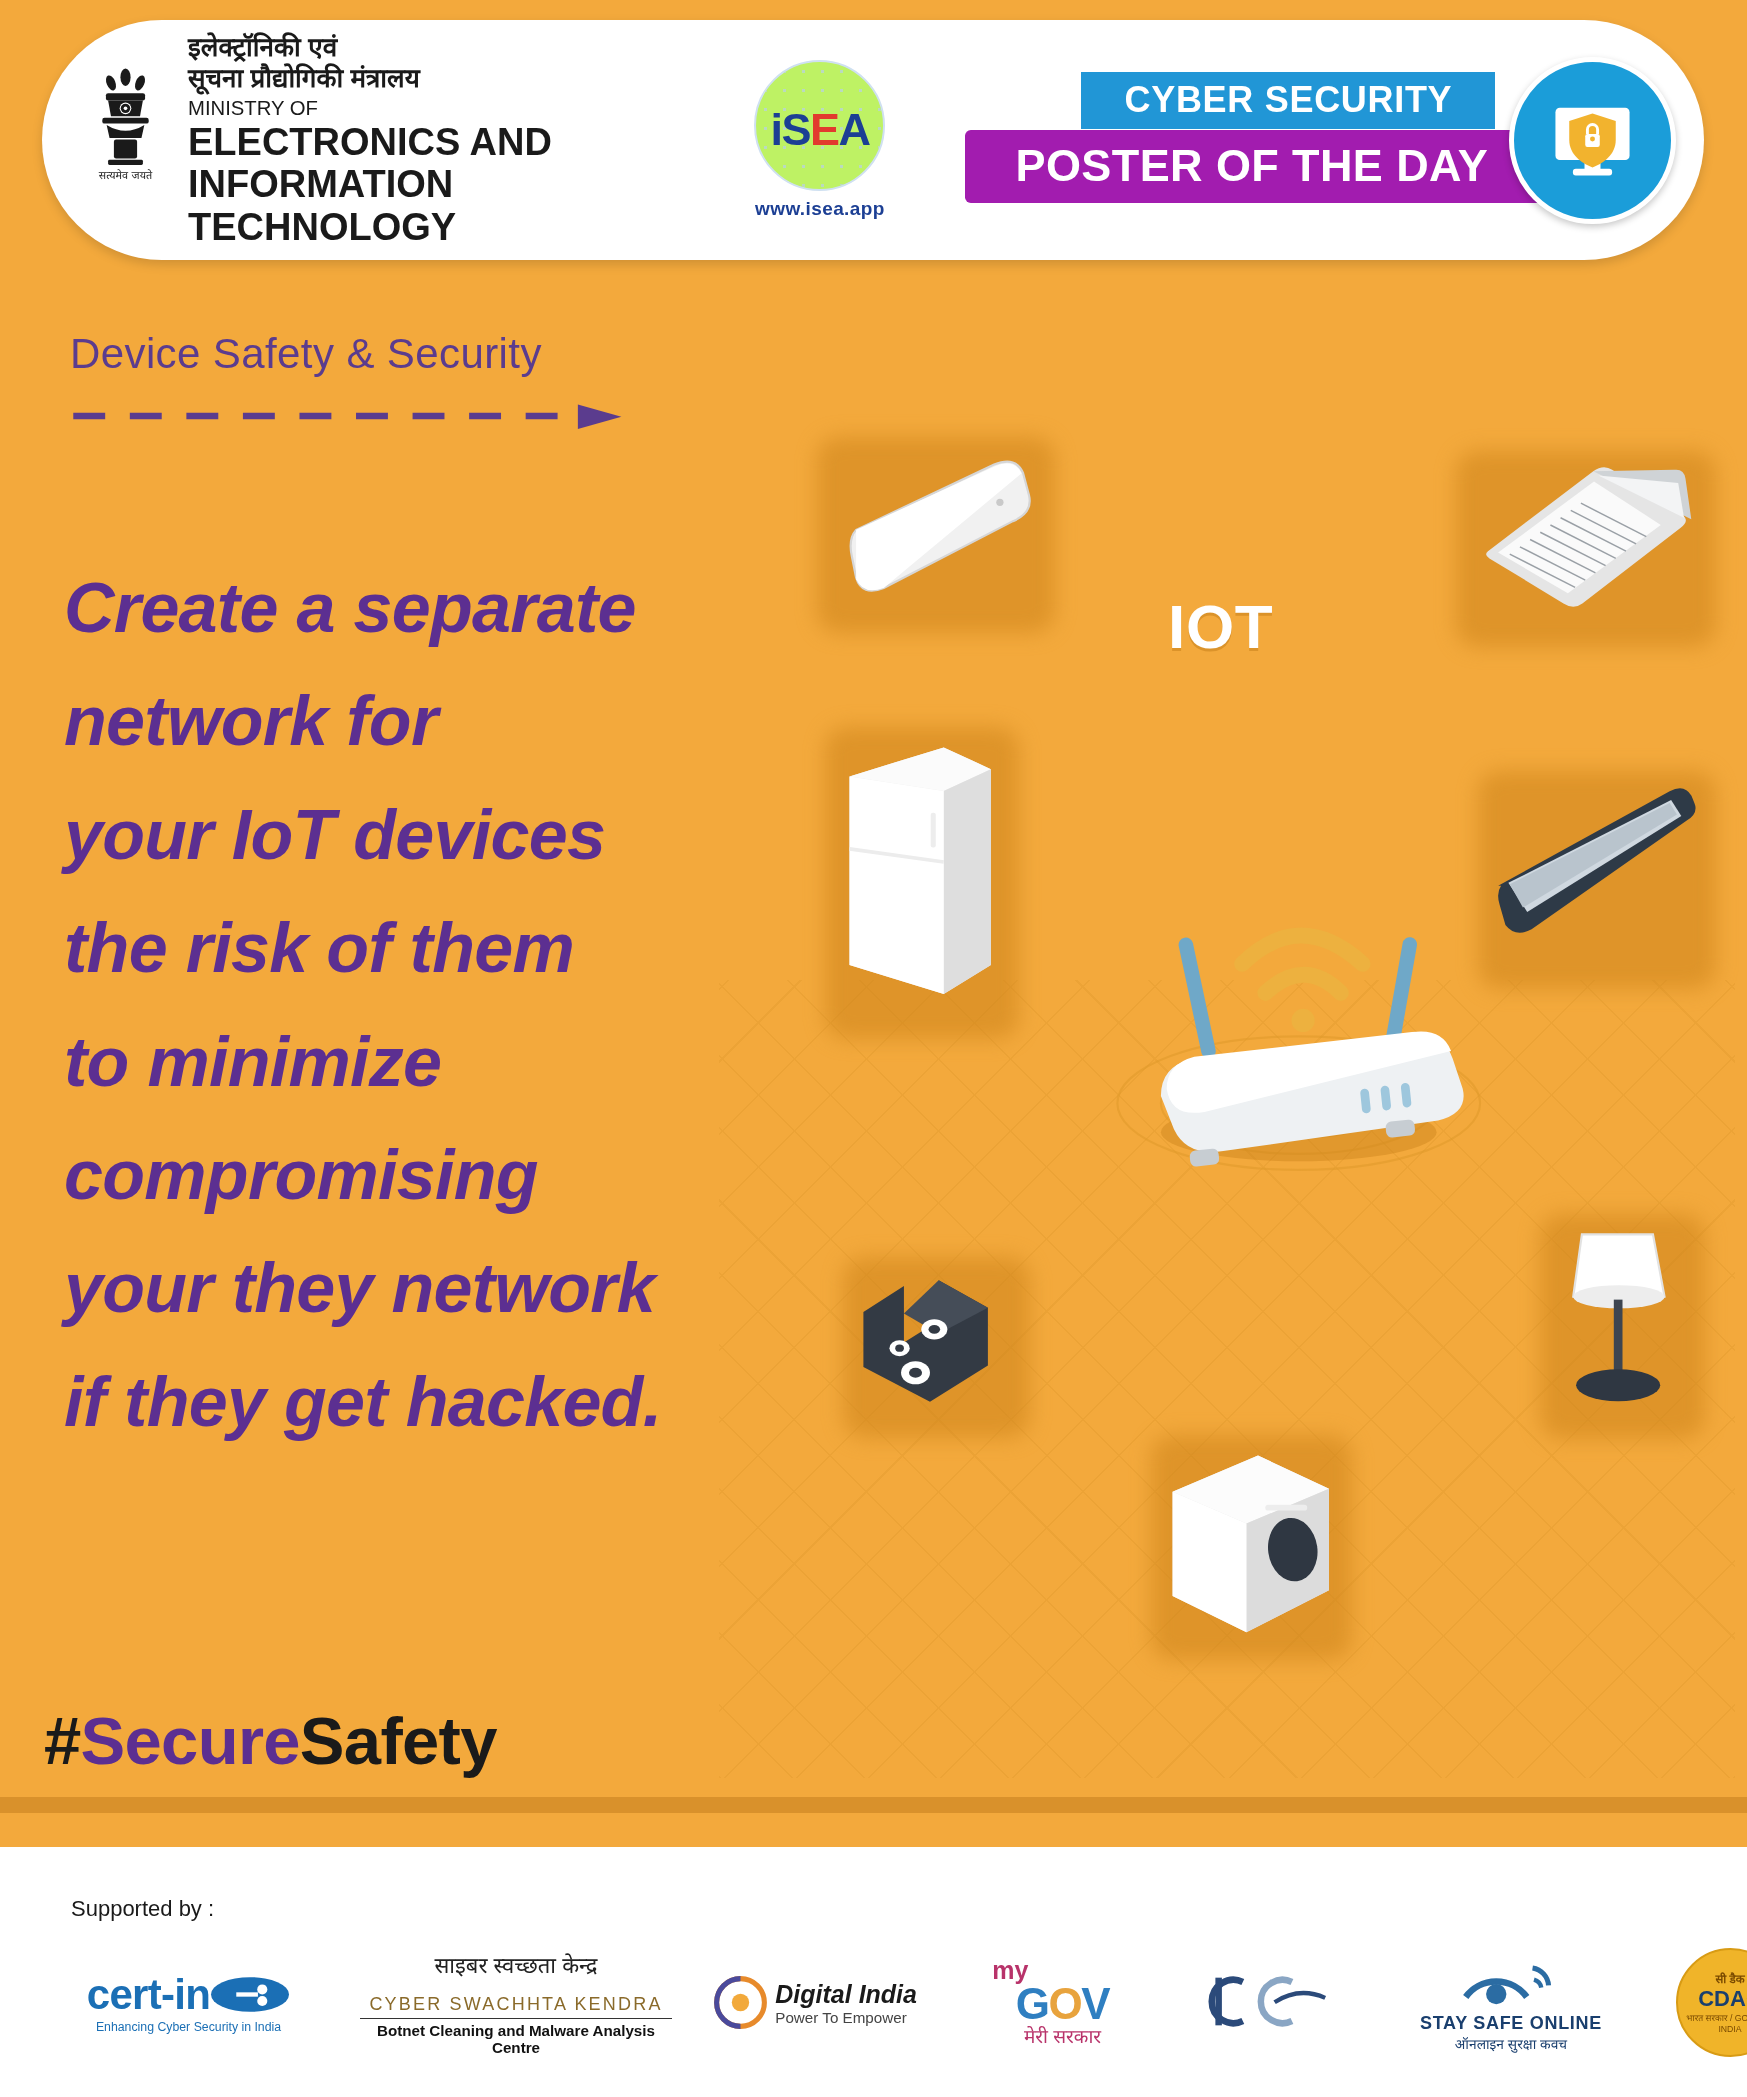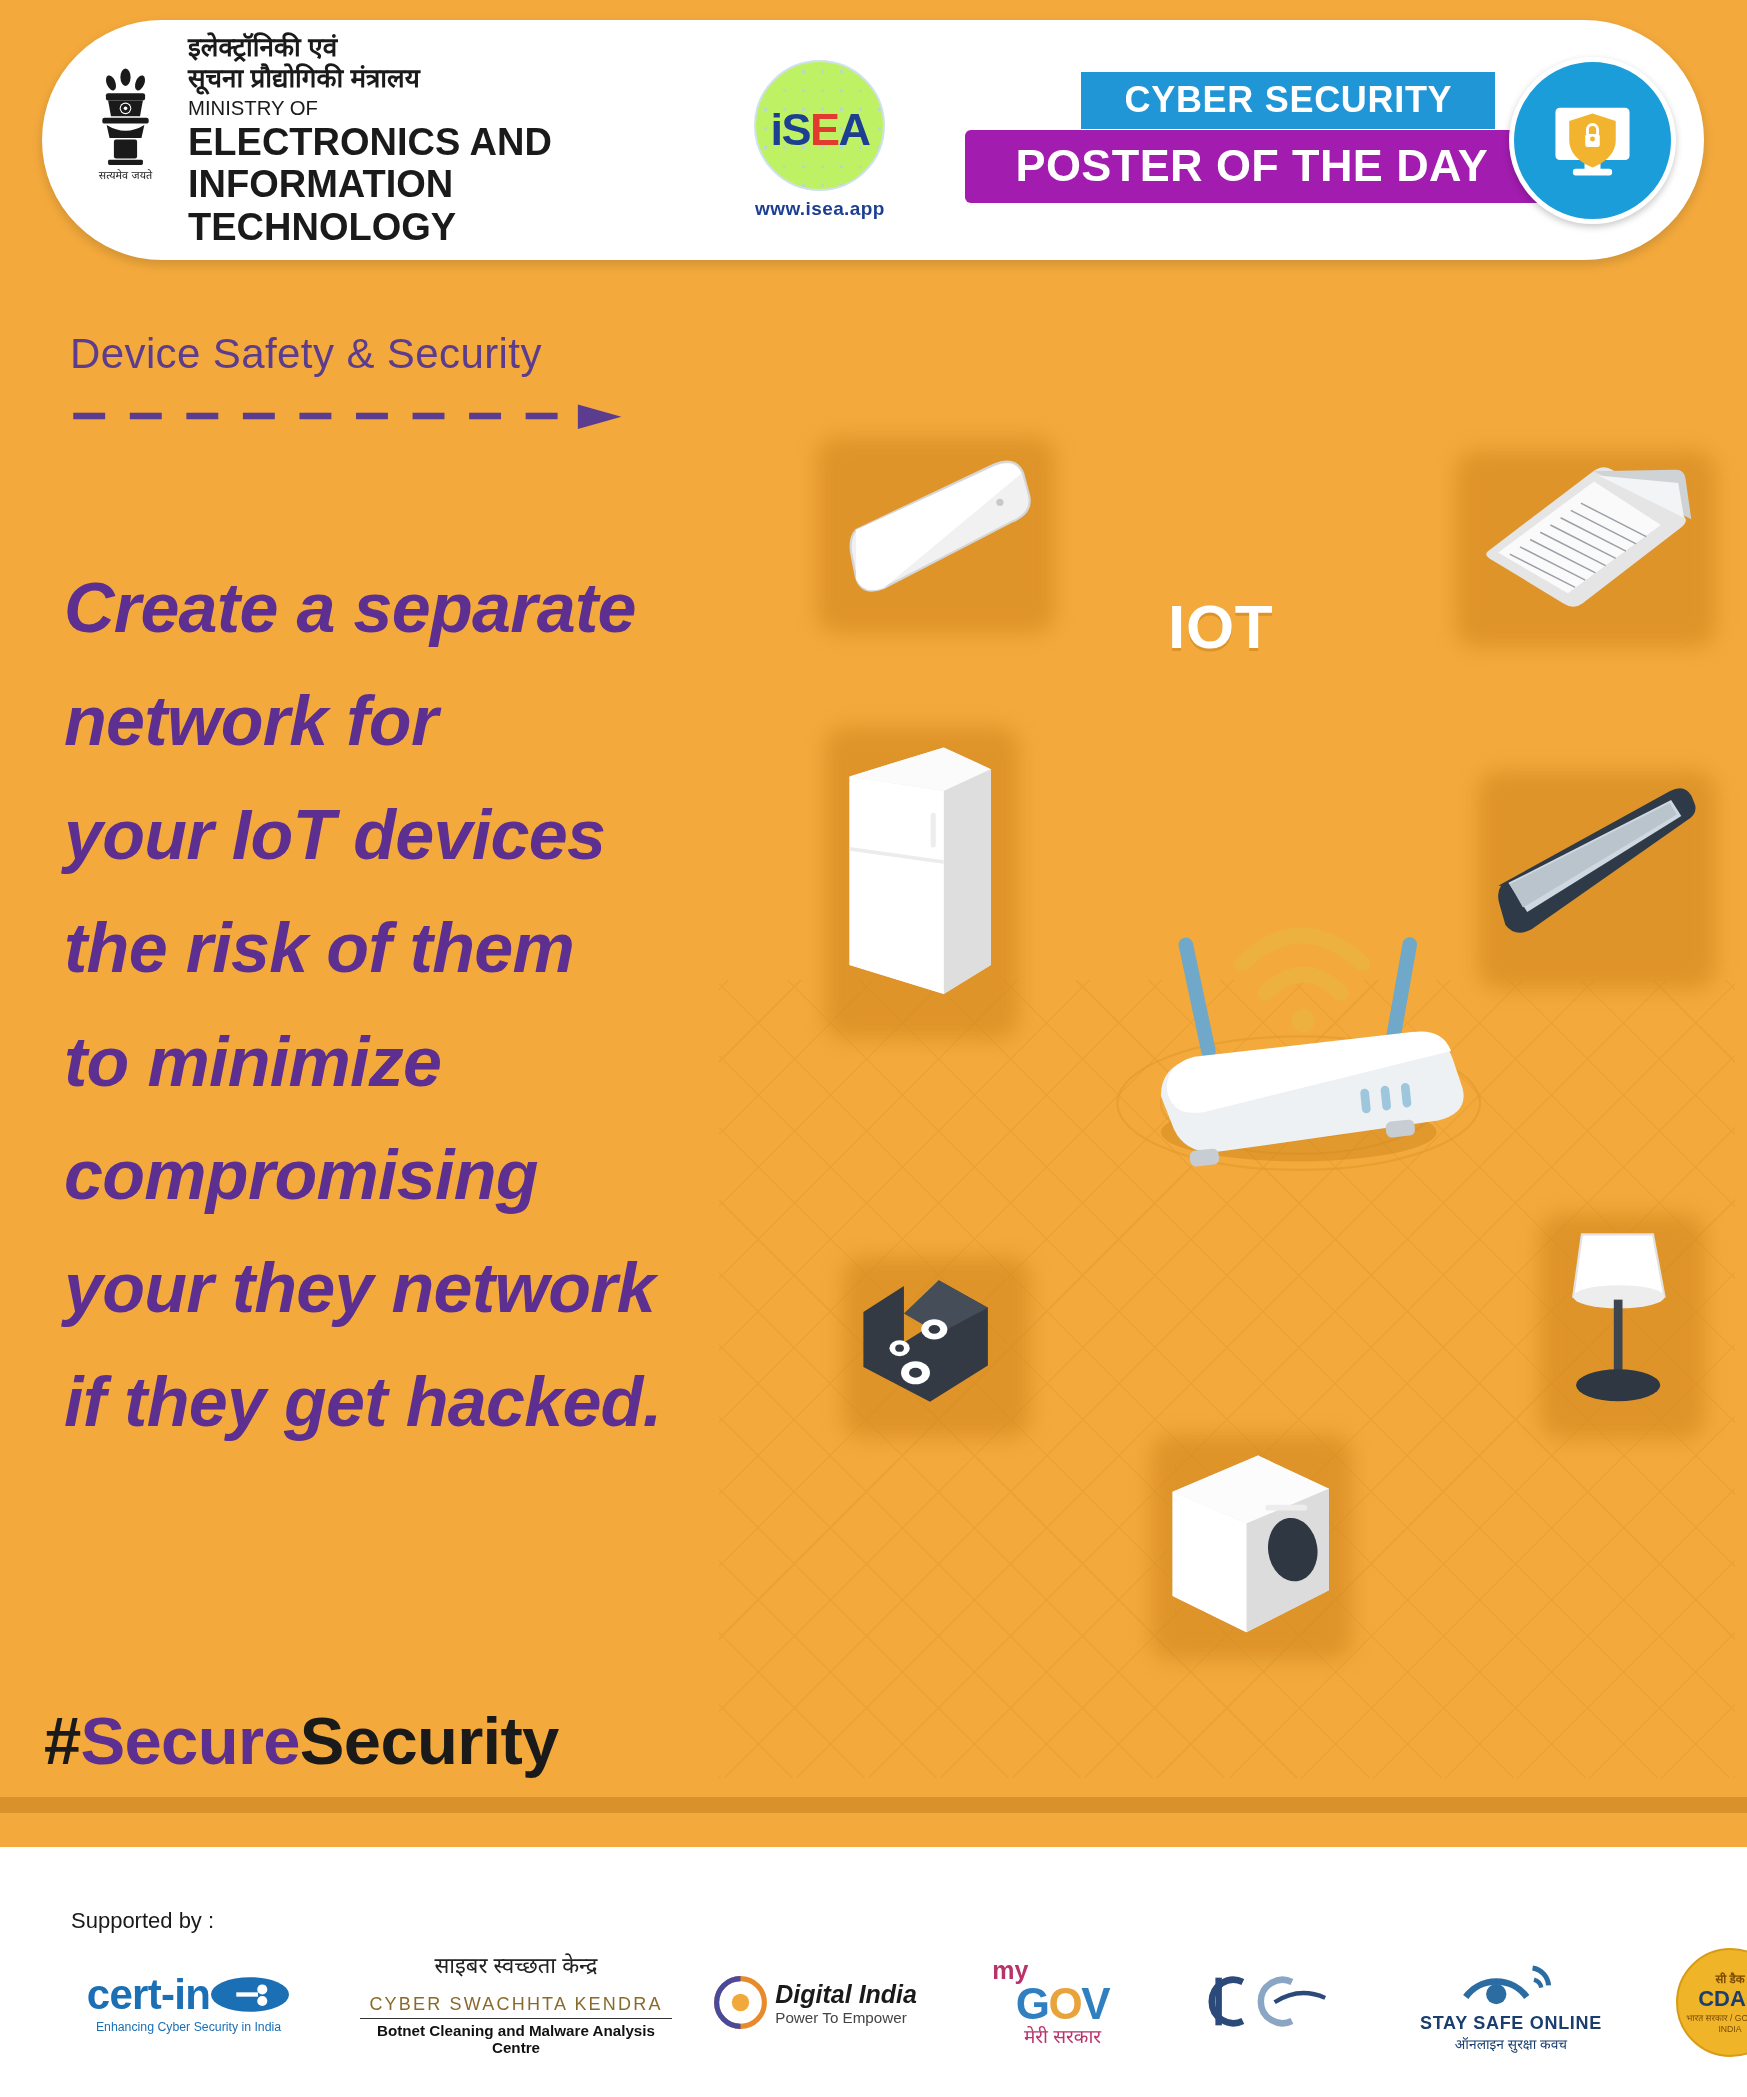--- a/index.html
+++ b/index.html
@@ -188,21 +188,21 @@
   .bottom-rule {
     position:absolute; left:0; top: 1797px; width: 100%; height: 16px;
     background: #d9912b;
   }
   .footer {
     position: absolute; left: 0; top: 1847px;
     width: 100%; height: 250px;
     background: #ffffff;
   }
   .supported {
-    position: absolute; left: 71px; top: 61px;
+    position: absolute; left: 71px; top: 49px;
     font-size: 22px; color: #1a1a1a;
   }
   .logos {
     position: absolute; left: 58px; top: 94px;
     width: 1633px; height: 123px;
     display: flex; align-items: center; gap: 41px;
   }
   .logo { position: relative; flex: none; text-align:center;}
   .cert-in { width: 261px; }
   .cert-in .word { font-size: 42px; font-weight: 700; color:#1b6fb5; letter-spacing:-0.7px;}
@@ -326,21 +326,21 @@
     <div>network for</div>
     <div>your IoT devices</div>
     <div>the risk of them</div>
     <div>to minimize</div>
     <div>compromising</div>
     <div>your they network</div>
     <div>if they get hacked.</div>
   </div>
 
   <div class="hashtag">
-    <span class="p1">#</span><span class="p2">Secure</span><span class="p3">Security</span>
+    <span class="p1">#</span><span class="p2">Secure</span><span class="p3">Safety</span>
   </div>
 
   <div class="iot-label">IOT</div>
 
   <div class="dev ac">
     <div class="shadow"></div>
     <svg width="218" height="167" viewBox="0 0 300 230" style="position:relative;z-index:1">
       <path d="M40 110 L230 20 q30 -12 40 12 l8 30 q6 24 -22 36 L78 190 q-30 12 -38 -14 l-6 -30 q-5 -24 6 -36z" fill="#f1f1f1" stroke="#d6d6d6" stroke-width="3"></path>
       <path d="M40 110 L232 22 q26 -10 36 10 L78 190 q-28 10 -38 -12z" fill="#ffffff"></path>
       <circle cx="238" cy="72" r="5" fill="#c9c9c9"></circle>

